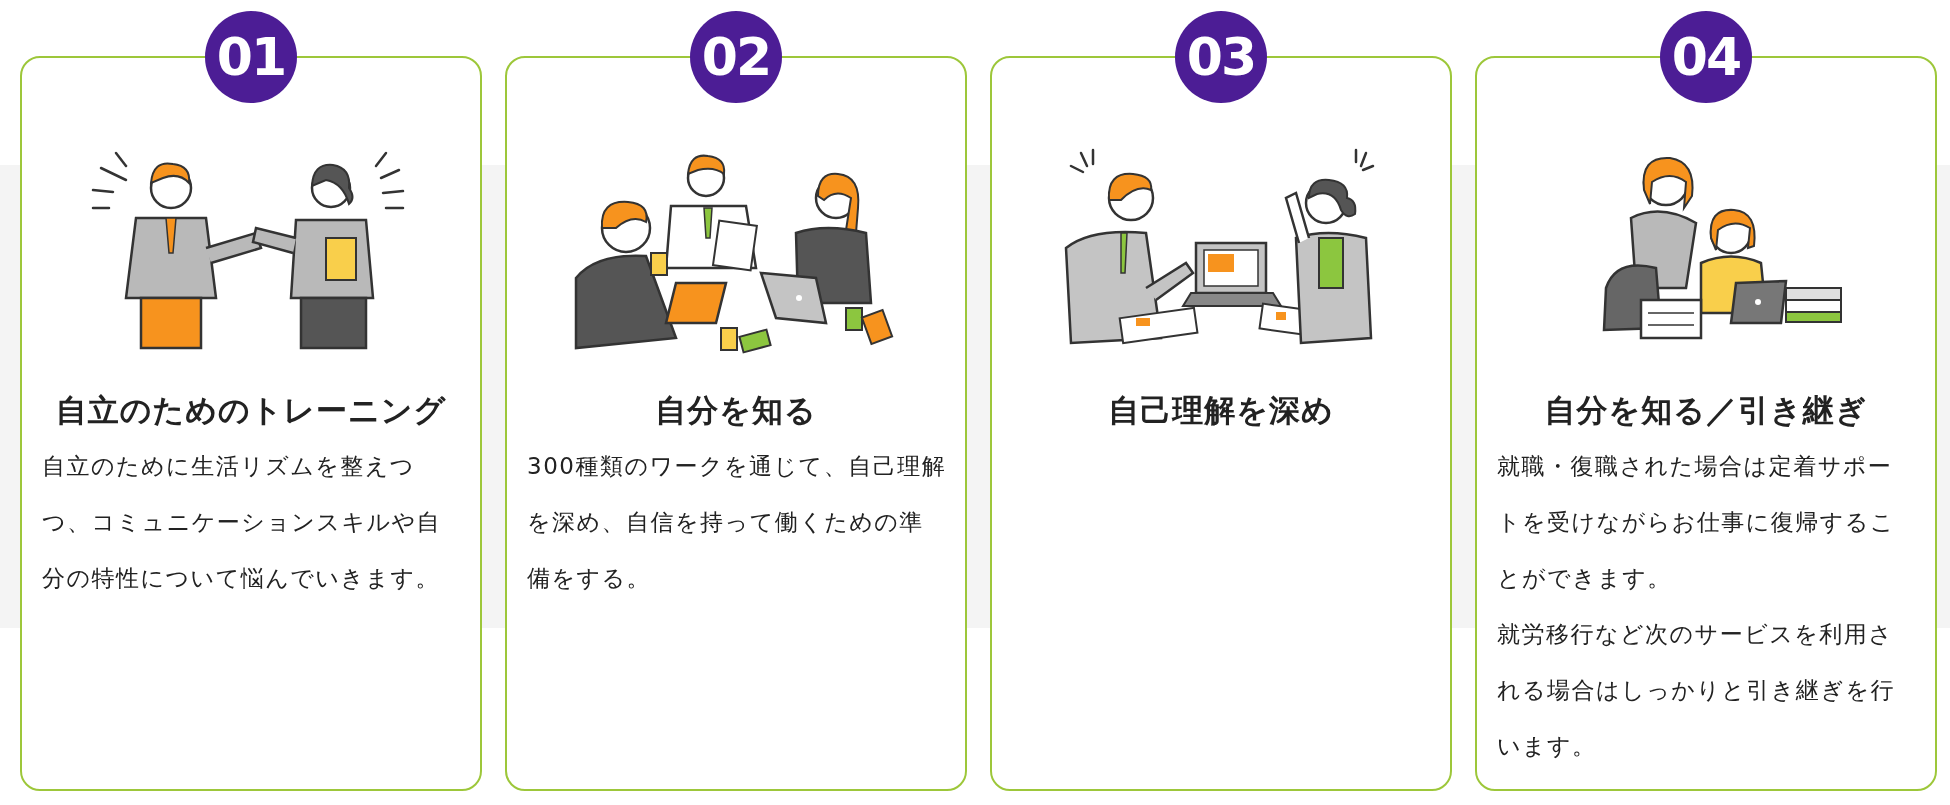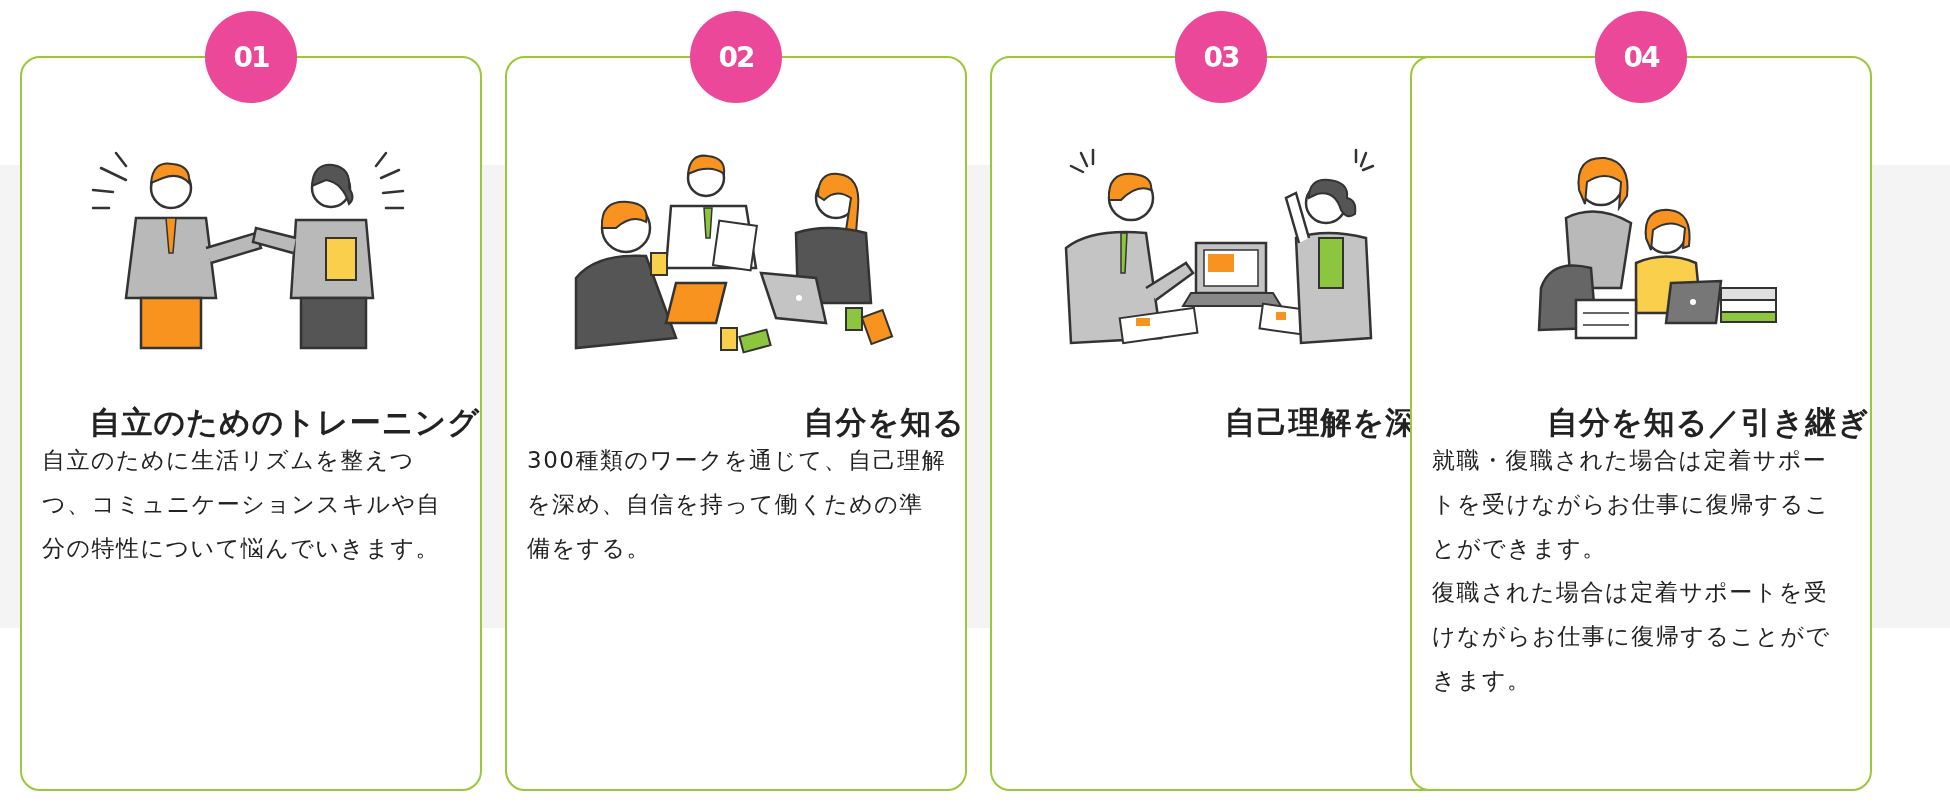--- a/index.html
+++ b/index.html
@@ -6,32 +6,32 @@
   html, body { width: 1950px; height: 805px; background: #ffffff; overflow: hidden; }
   body { position: relative; font-family: "DejaVu Sans", "Liberation Sans", sans-serif; color: #222; }
   .bg-band { position: absolute; left: 0; top: 165px; width: 1950px; height: 463px; background: #f4f4f4; }
   .card {
     position: absolute; top: 56px; width: 462px; height: 735px;
     background: #ffffff; border: 2px solid #9dc73a; border-radius: 20px;
   }
   .badge {
     position: absolute; top: -47px; left: 50%; margin-left: -46px;
     width: 92px; height: 92px; border-radius: 50%;
-    background: #ec4899; color: #ffffff;
+    background: #4c1d95; color: #ffffff;
     display: flex; align-items: center; justify-content: center;
-    font-family: "DejaVu Sans", sans-serif; font-weight: bold; font-size: 28px; letter-spacing: -2px;
+    font-family: "DejaVu Sans", sans-serif; font-weight: bold; font-size: 52px; letter-spacing: -2px;
   }
   .illus { position: absolute; top: 80px; left: 50%; margin-left: -170px; width: 340px; height: 220px; }
   .card-title {
-    position: absolute; top: 332px; left: 0; width: 100%; text-align: right;
-    font-size: 31px; font-weight: bold; color: #222; letter-spacing: 1px; margin-top: 12px;
+    position: absolute; top: 332px; left: 0; width: 100%; text-align: center;
+    font-size: 31px; font-weight: bold; color: #222; letter-spacing: 1px;
   }
   .card-body {
     position: absolute; top: 380px; left: 20px; right: 18px;
-    font-size: 23px; line-height: 44px; color: #222; letter-spacing: 1.5px;
+    font-size: 23px; line-height: 56px; color: #222; letter-spacing: 1.5px;
   }
   .card-body p { margin: 0; }
 </style>
 </head>
 <body>
 
 <div class="bg-band"></div>
 
 <div class="card" style="left:20px;">
   <div class="badge">01</div>
@@ -130,21 +130,21 @@
 
     <circle cx="275" cy="65" r="20" fill="#fff" stroke="#333" stroke-width="2.5"></circle>
     <path d="M258 60 Q258 40 278 42 Q298 44 296 60 Q306 62 304 76 Q296 82 290 72 Q284 52 266 56 Z" fill="#555" stroke="#333" stroke-width="2"></path>
     <path d="M245 100 Q275 90 315 100 L320 200 L250 205 Z" fill="#c4c4c4" stroke="#333" stroke-width="2.5"></path>
     <path d="M268 100 L292 100 L292 150 L268 150 Z" fill="#8cc63f" stroke="#333" stroke-width="2"></path>
     <path d="M248 105 L235 60 L245 55 L258 100" fill="#fff" stroke="#333" stroke-width="2.5"></path>
   </svg>
   <div class="card-title">自己理解を深め</div>
 </div>
 
-<div class="card" style="left:1410px;">
+<div class="card" style="left:1475px;">
   <div class="badge">04</div>
   <svg class="illus" viewBox="0 0 340 220">
 
     <circle cx="130" cy="45" r="22" fill="#fff" stroke="#333" stroke-width="2.5"></circle>
     <path d="M108 52 Q104 18 134 20 Q160 24 156 58 L148 70 L150 44 Q134 32 116 44 L114 66 Z" fill="#f7931e" stroke="#333" stroke-width="2"></path>
     <path d="M95 80 Q125 65 160 85 L150 150 L100 150 Z" fill="#b9b9b9" stroke="#333" stroke-width="2.5"></path>
     <path d="M70 150 Q80 120 120 130 L125 190 L68 192 Z" fill="#666" stroke="#333" stroke-width="2.5"></path>
 
     <circle cx="195" cy="95" r="20" fill="#fff" stroke="#333" stroke-width="2.5"></circle>
     <path d="M175 100 Q172 70 198 72 Q222 74 218 108 L212 110 L214 90 Q198 80 182 92 L180 112 Z" fill="#f7931e" stroke="#333" stroke-width="2"></path>
@@ -157,15 +157,15 @@
     <path d="M200 145 L250 143 L245 185 L195 185 Z" fill="#777" stroke="#333" stroke-width="2.5"></path>
     <circle cx="222" cy="164" r="3" fill="#fff"></circle>
 
     <rect x="250" y="150" width="55" height="12" fill="#e0e0e0" stroke="#333" stroke-width="2"></rect>
     <rect x="250" y="162" width="55" height="12" fill="#fff" stroke="#333" stroke-width="2"></rect>
     <rect x="250" y="174" width="55" height="10" fill="#8cc63f" stroke="#333" stroke-width="2"></rect>
   </svg>
   <div class="card-title">自分を知る／引き継ぎ</div>
   <div class="card-body">
     <p>就職・復職された場合は定着サポートを受けながらお仕事に復帰することができます。</p>
-    <p>復職された場合は定着サポートを受けながらお仕事に復帰することができます。</p>
+    <p>就労移行など次のサービスを利用される場合はしっかりと引き継ぎを行います。</p>
   </div>
 </div>
 
 </body></html>

